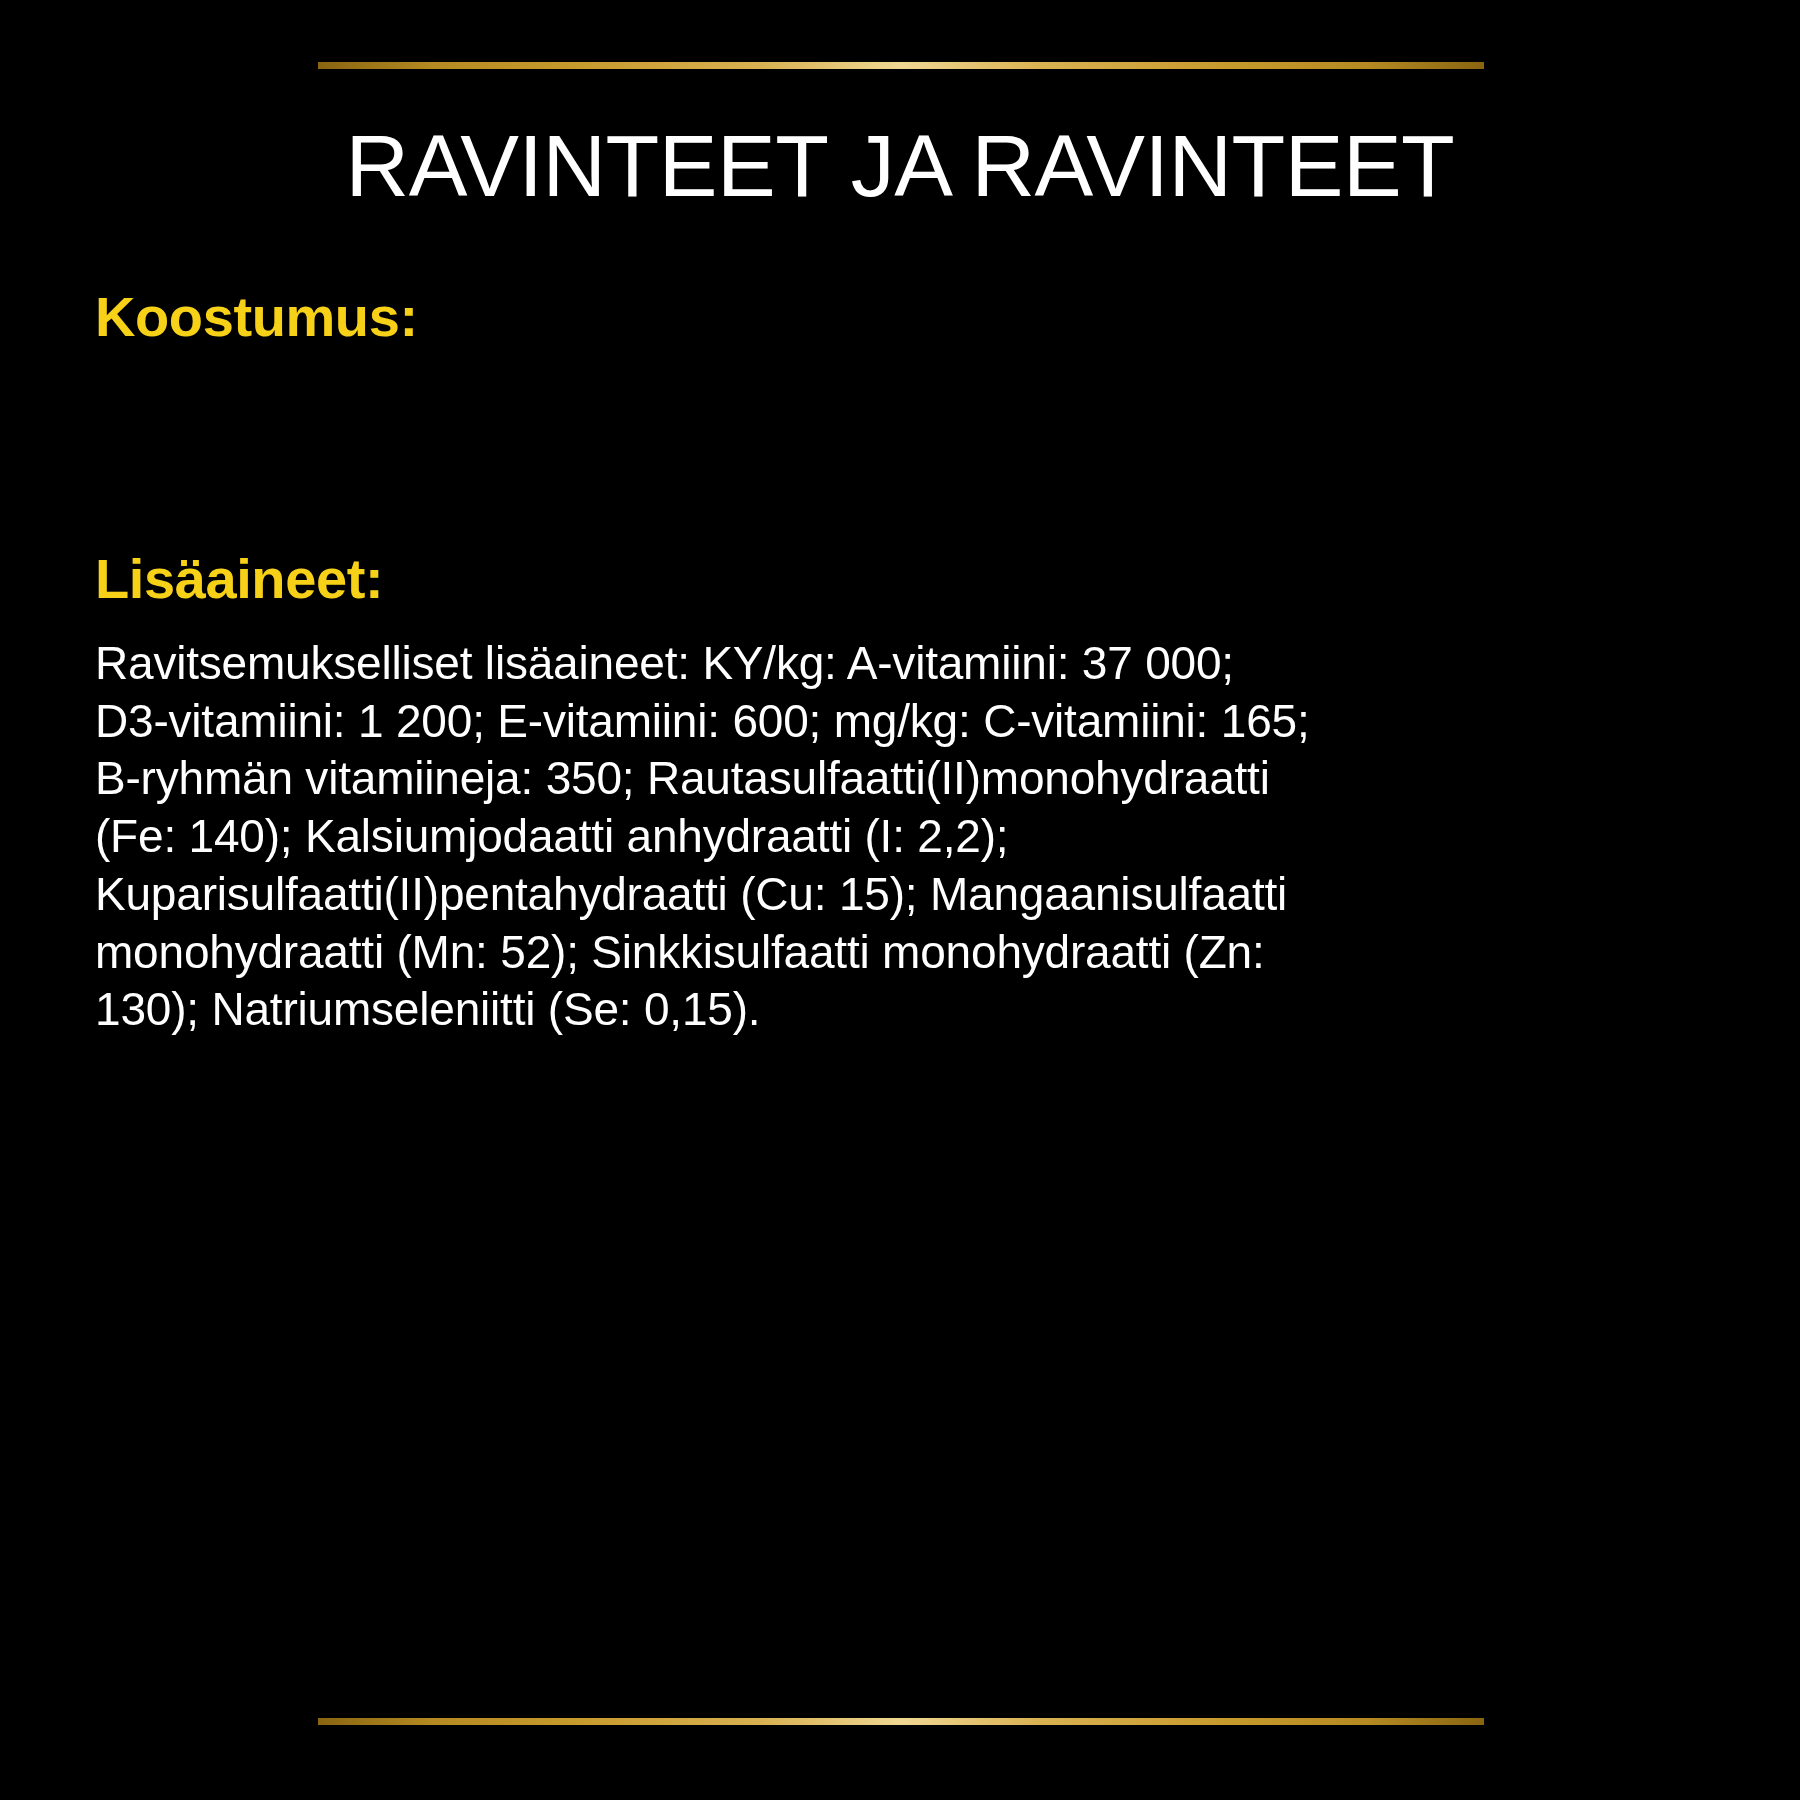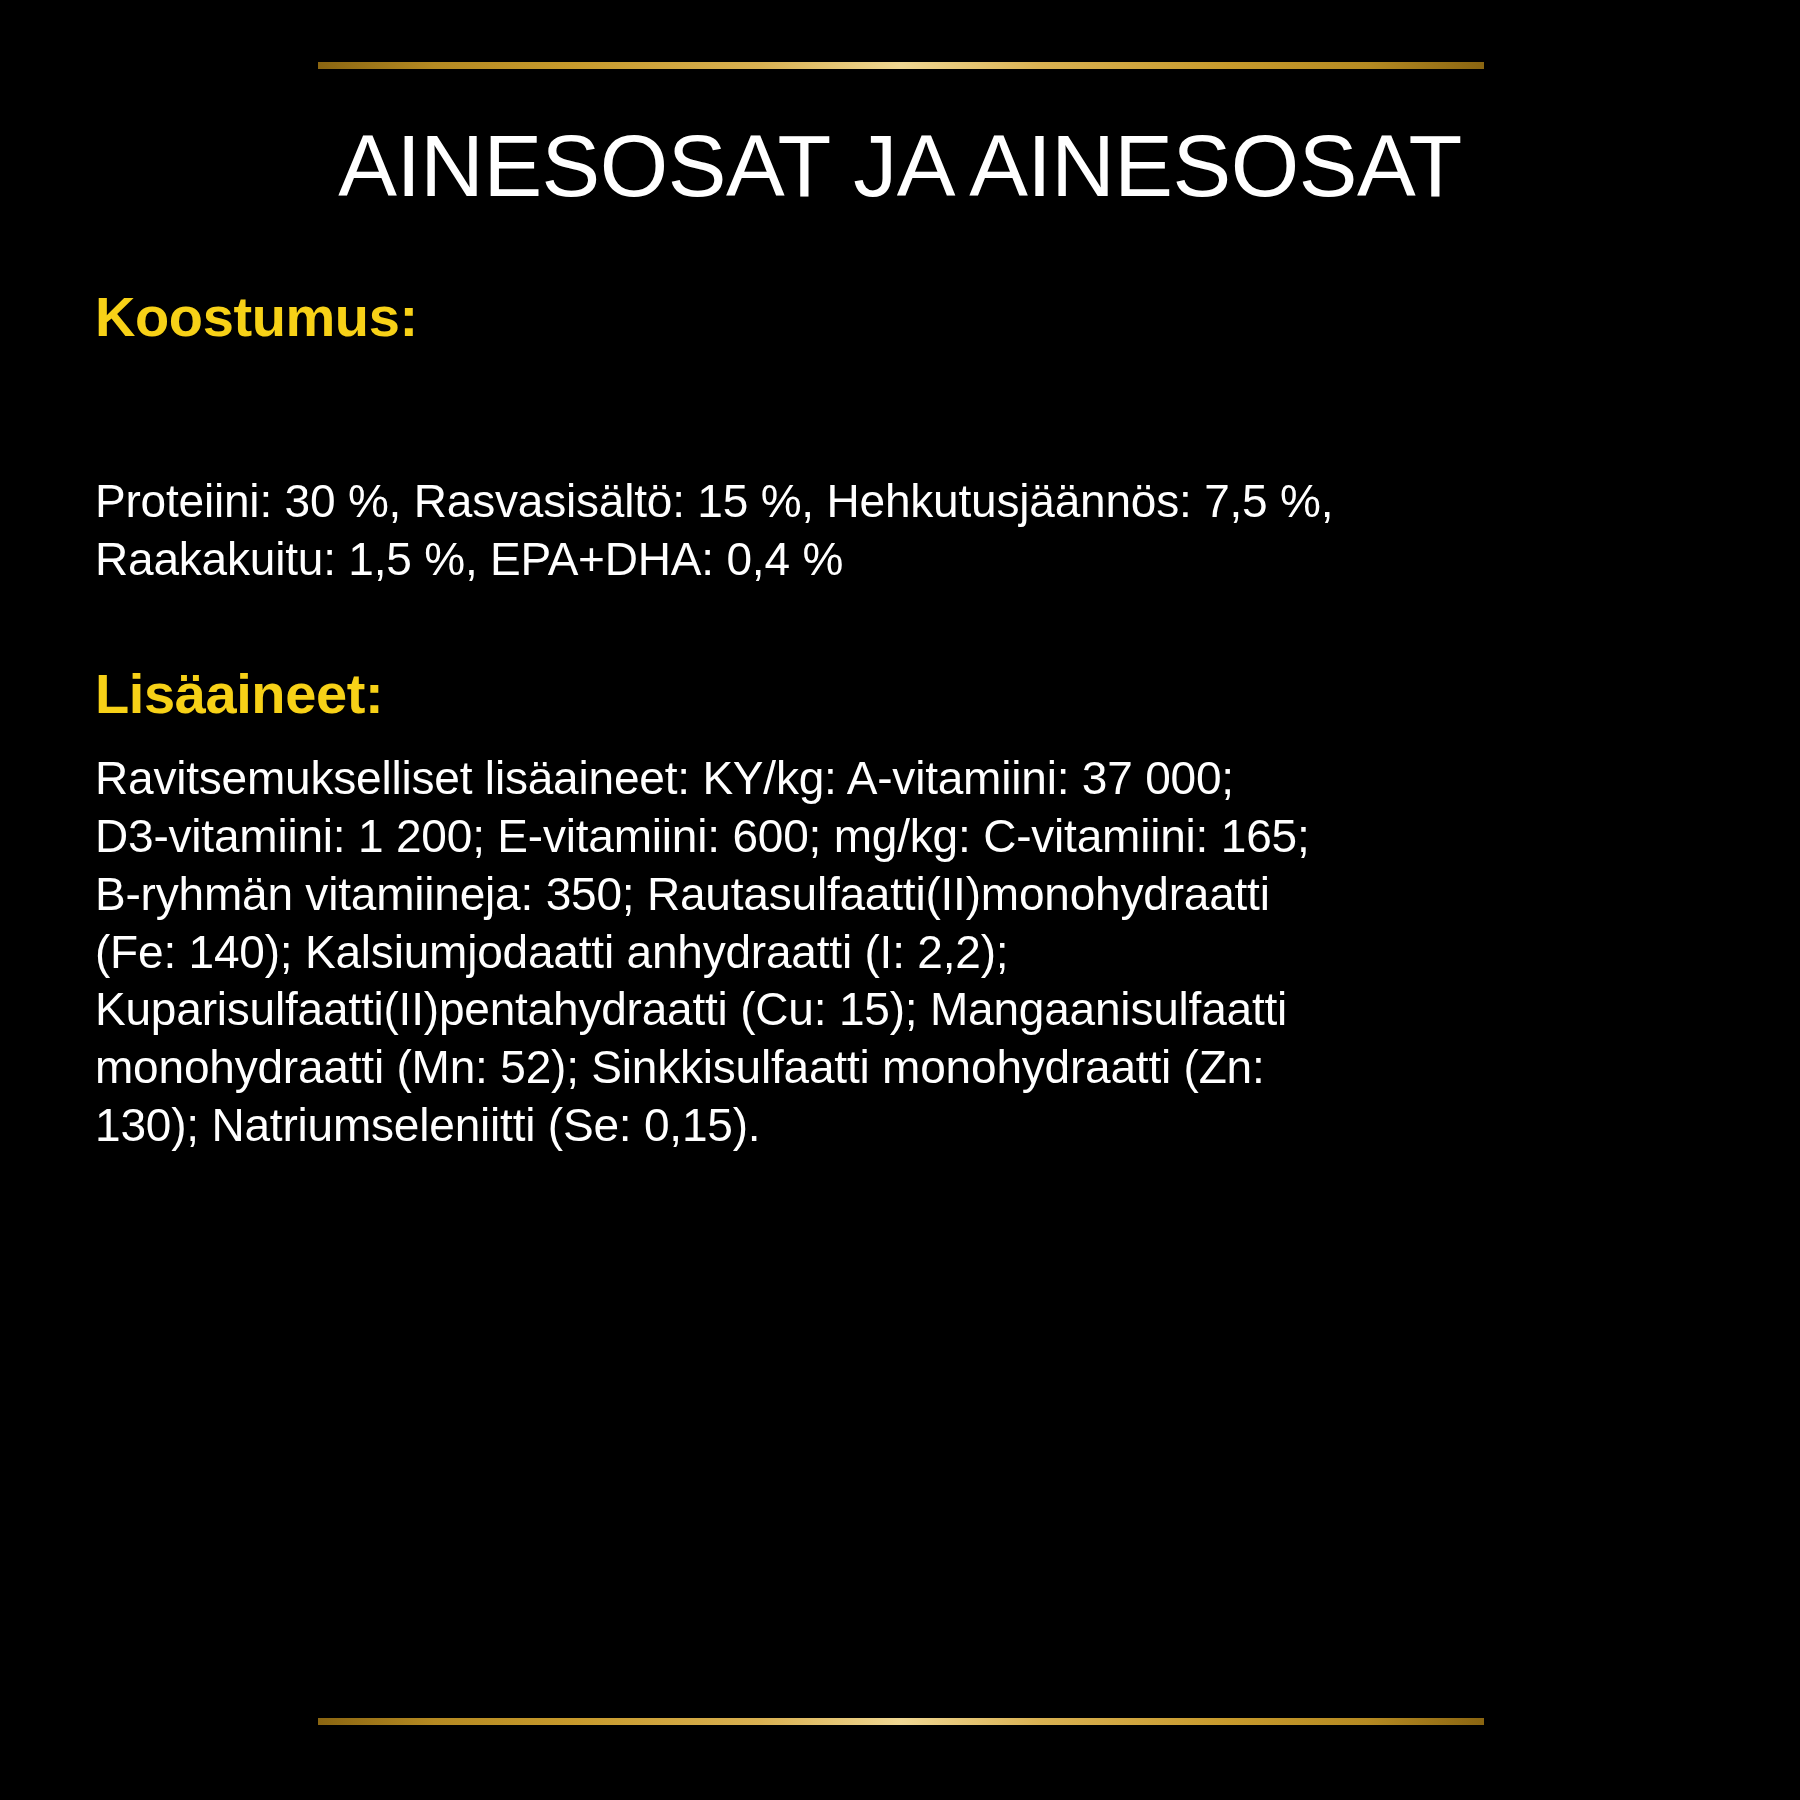--- a/index.html
+++ b/index.html
@@ -94,35 +94,33 @@
   .spacer-4 { height:78px; }
   .spacer-5 { height:28px; }
 </style>
 </head>
 <body>
 
 <div class="label">
 
   <div class="rule rule-top"></div>
 
-  <div class="title">AINESOSAT JA AINESOSAT</div>
+  <div class="title">RAVINTEET JA RAVINTEET</div>
 
   <div class="content">
 
     <div class="section">
       <div class="section-heading">Koostumus:</div>
       <div class="spacer-1"></div>
     </div>
 
     <div class="spacer-2"></div>
 
     <div class="section">
       <div class="spacer-3"></div>
-      <div class="section-body">Proteiini: 30 %, Rasvasisältö: 15 %, Hehkutusjäännös: 7,5 %,
-Raakakuitu: 1,5 %, EPA+DHA: 0,4 %</div>
     </div>
 
     <div class="spacer-4"></div>
 
     <div class="section">
       <div class="section-heading">Lisäaineet:</div>
       <div class="spacer-5"></div>
       <div class="section-body">Ravitsemukselliset lisäaineet: KY/kg: A-vitamiini: 37 000;
 D3-vitamiini: 1 200; E-vitamiini: 600; mg/kg: C-vitamiini: 165;
 B-ryhmän vitamiineja: 350; Rautasulfaatti(II)monohydraatti

